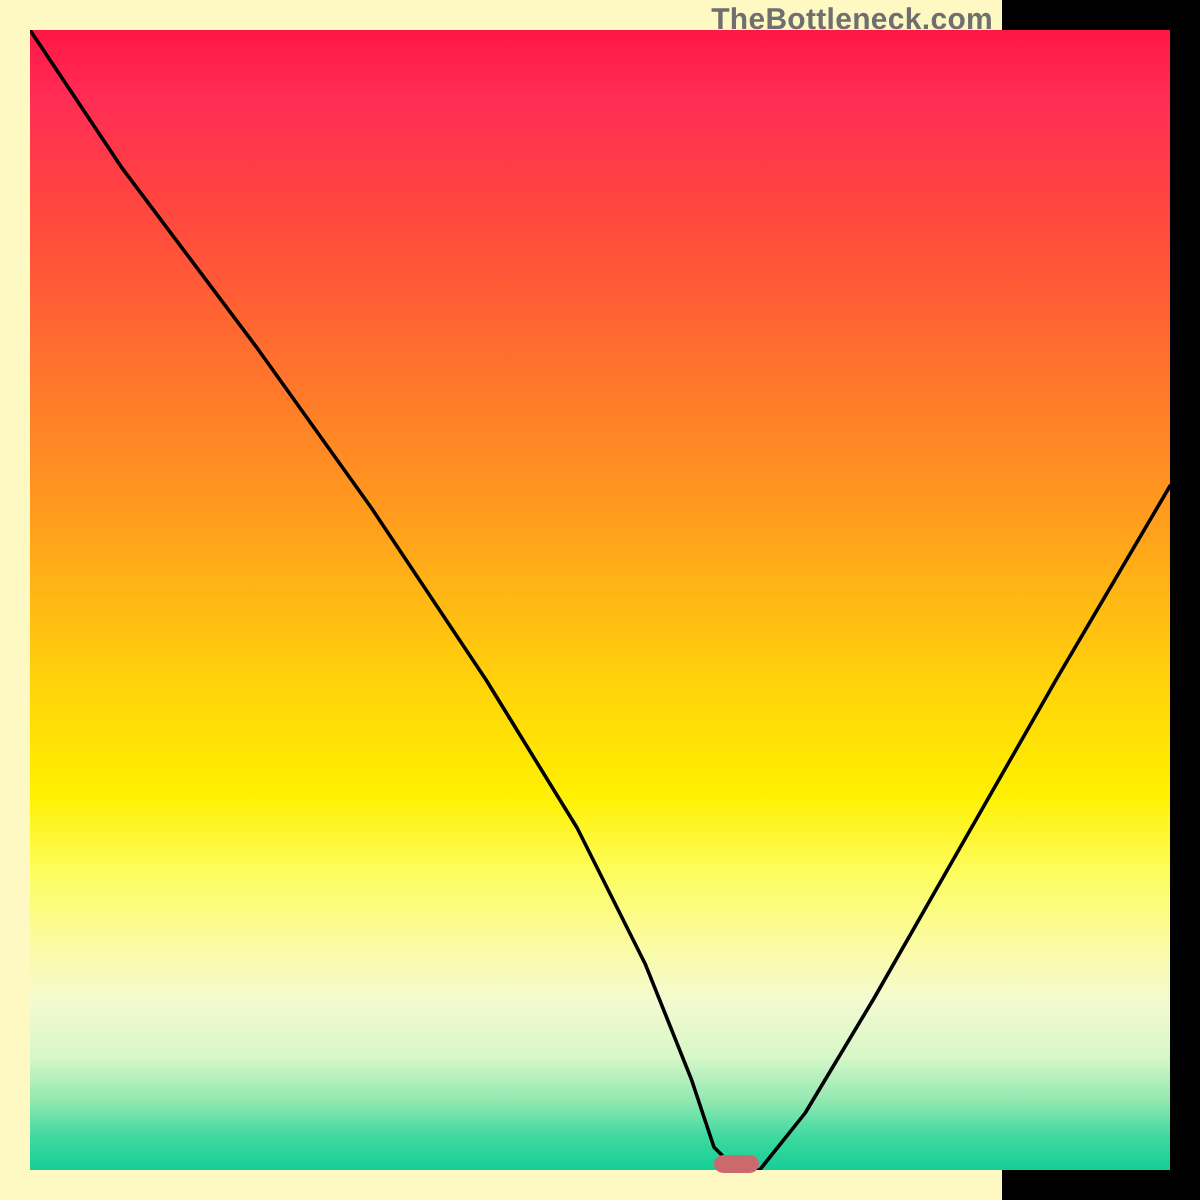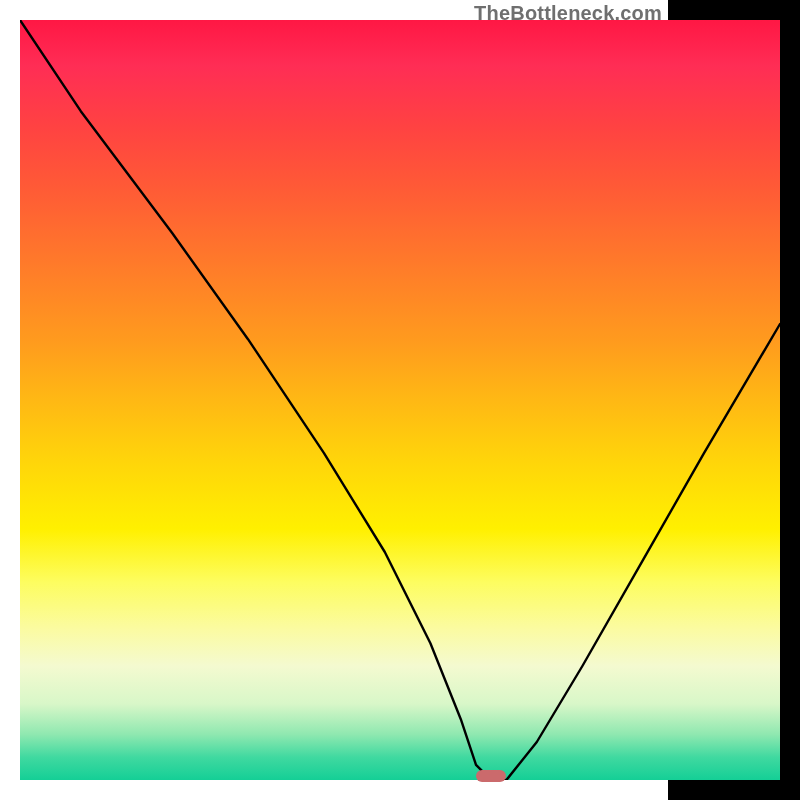--- a/index.html
+++ b/index.html
@@ -9,21 +9,21 @@
     height: 800px;
     background: #000;
     overflow: hidden;
   }
   .frame {
     position: absolute;
     left: 0;
     top: 0;
     width: 668px;
     height: 800px;
-    background: #ffffff;
+    background: #fef9c3;
   }
   .plot {
     position: absolute;
     left: 20px;
     top: 20px;
     width: 760px;
     height: 760px;
     background: linear-gradient(to bottom,
       #ff1744 0%,
       #ff2d55 6%,

